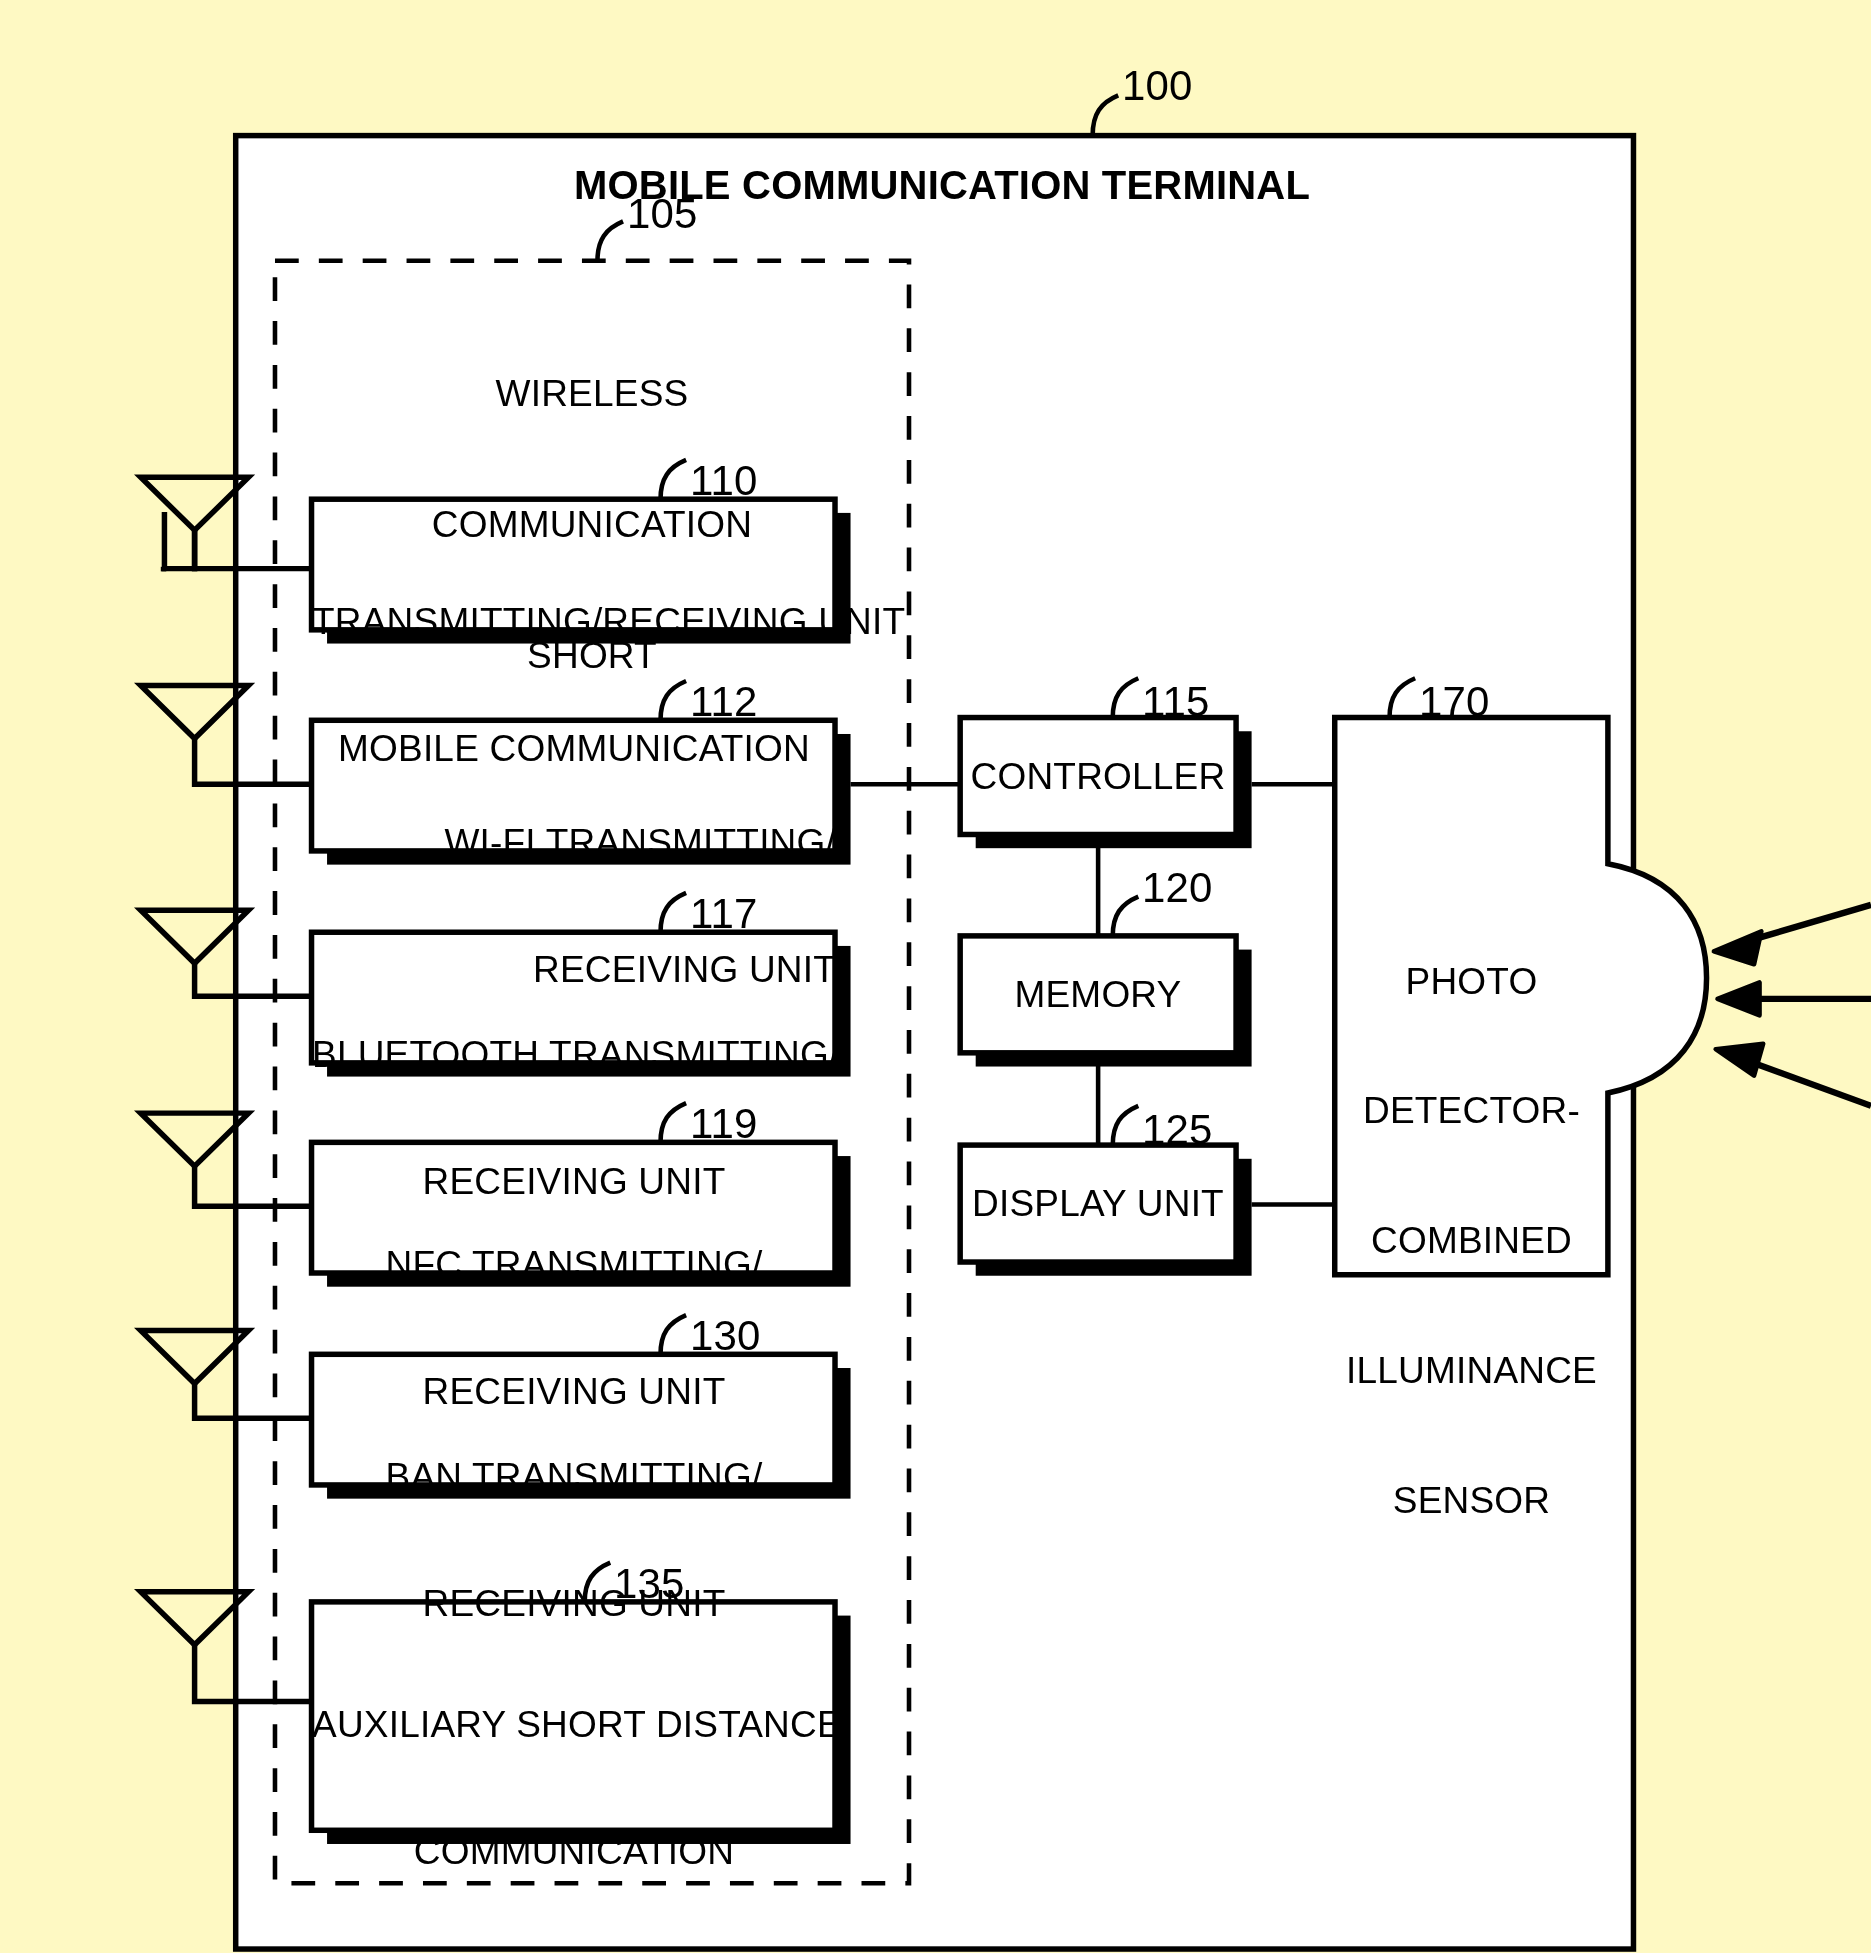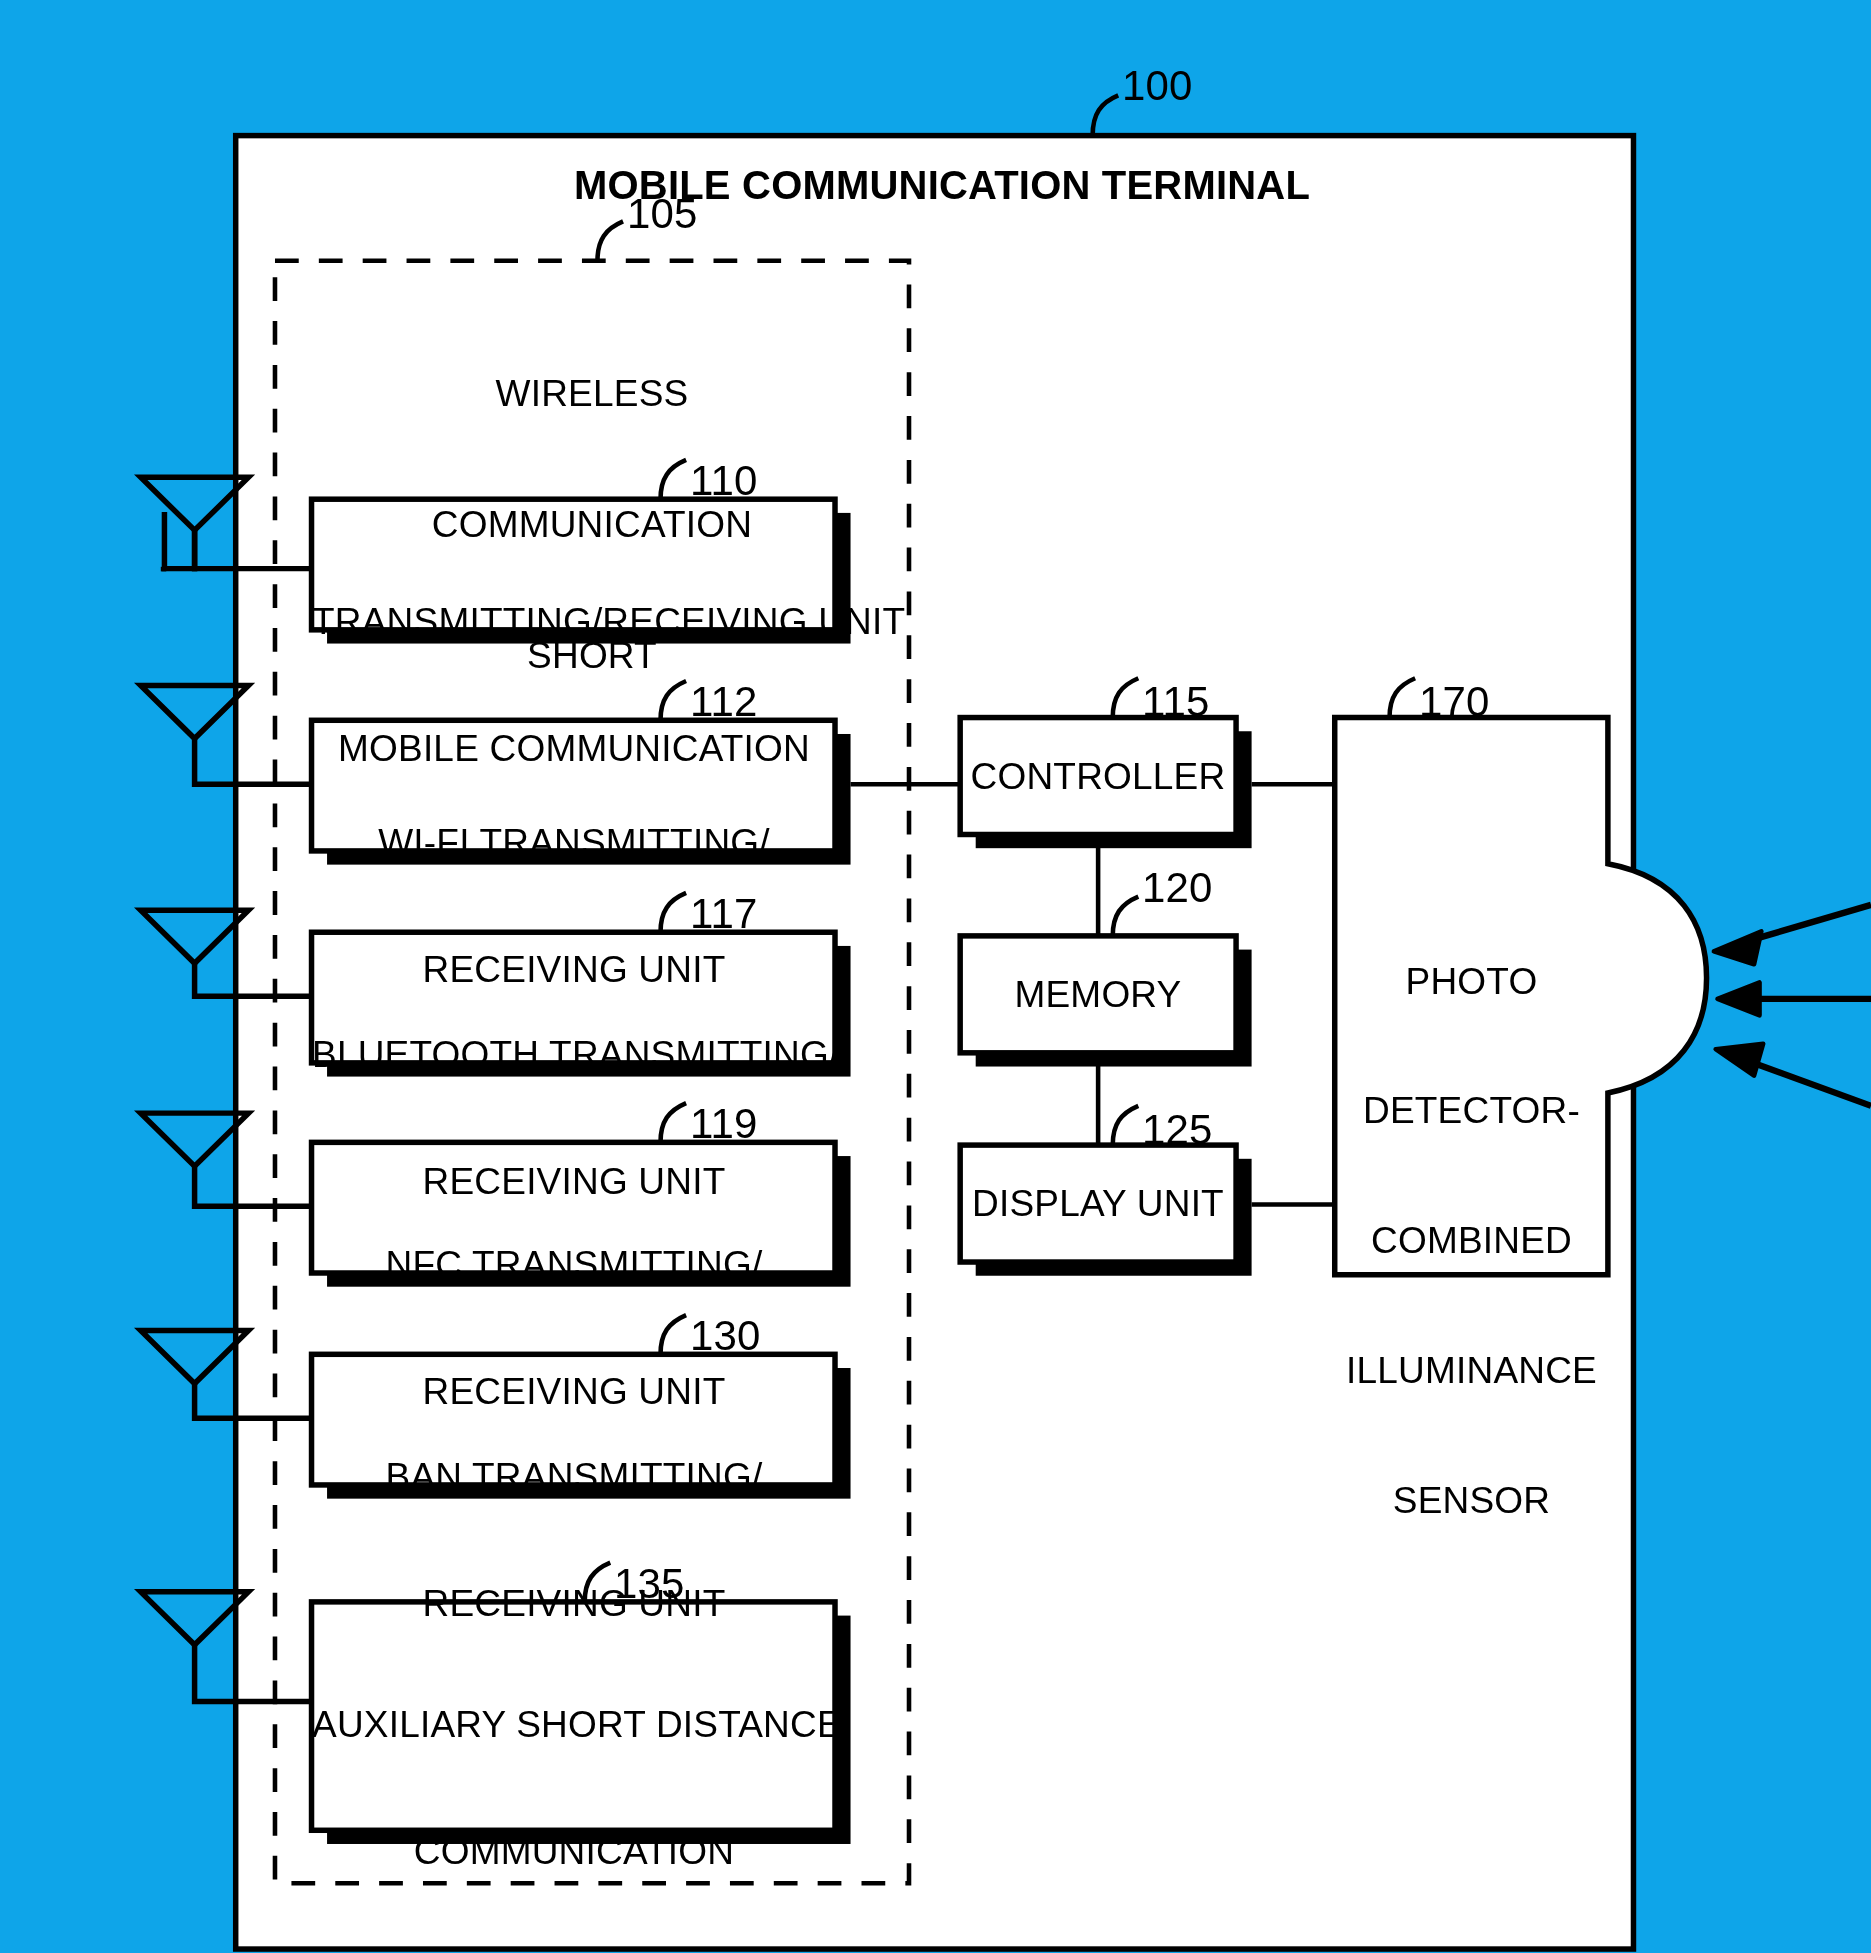--- a/index.html
+++ b/index.html
@@ -5,21 +5,21 @@
 <style>
   html, body {
     margin: 0;
     padding: 0;
     background: #ffffff;
   }
   #stage {
     position: relative;
     width: 1871px;
     height: 1954px;
-    background: #0ea5e9;
+    background: #fef9c3;
     font-family: "Liberation Sans", sans-serif;
     overflow: hidden;
   }
   #svg-layer {
     position: absolute;
     left: 0; top: 0;
     width: 1871px;
     height: 1954px;
   }
   .lbl {
@@ -181,21 +181,21 @@
     <div>SHORT</div>
   </div>
 
   <div class="lbl refnum" style="left:690px; top:457px;text-align:right;">110</div>
   <div class="lbl blocktext" style="left:312px; top:517px; width:524px;">
     <div>TRANSMITTING/RECEIVING UNIT</div>
     <div>MOBILE COMMUNICATION</div>
   </div>
 
   <div class="lbl refnum" style="left:690px; top:678px;">112</div>
-  <div class="lbl blocktext" style="left:312px; top:738px; width:524px;">
+  <div class="lbl blocktext" style="left:312px; top:738px; width:524px;text-align:right;">
     <div>WI-FI TRANSMITTING/</div>
     <div>RECEIVING UNIT</div>
   </div>
 
   <div class="lbl refnum" style="left:690px; top:890px;">117</div>
   <div class="lbl blocktext" style="left:312px; top:950px; width:524px;">
     <div>BLUETOOTH TRANSMITTING/</div>
     <div>RECEIVING UNIT</div>
   </div>
 

